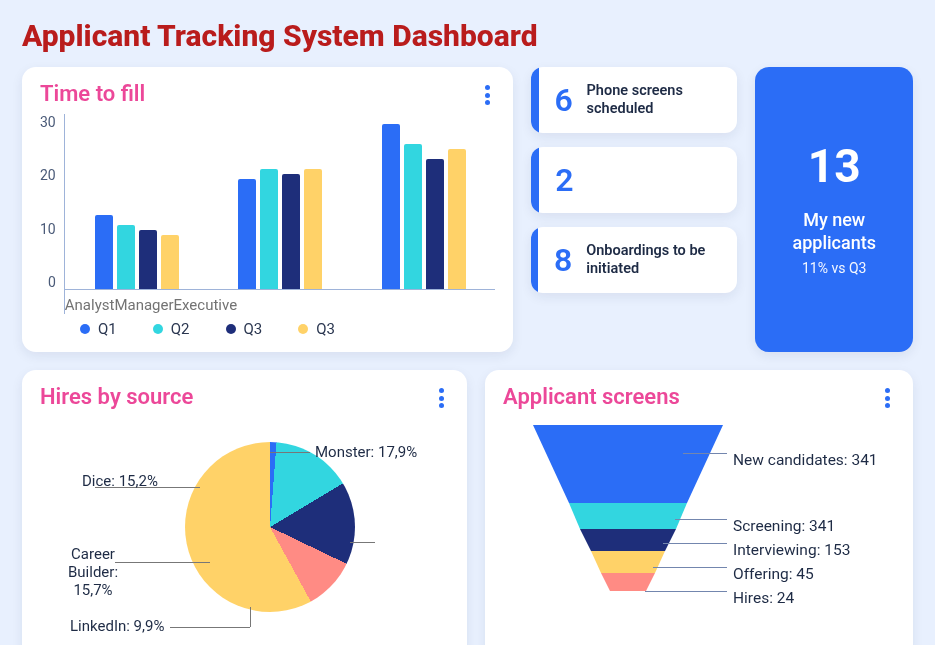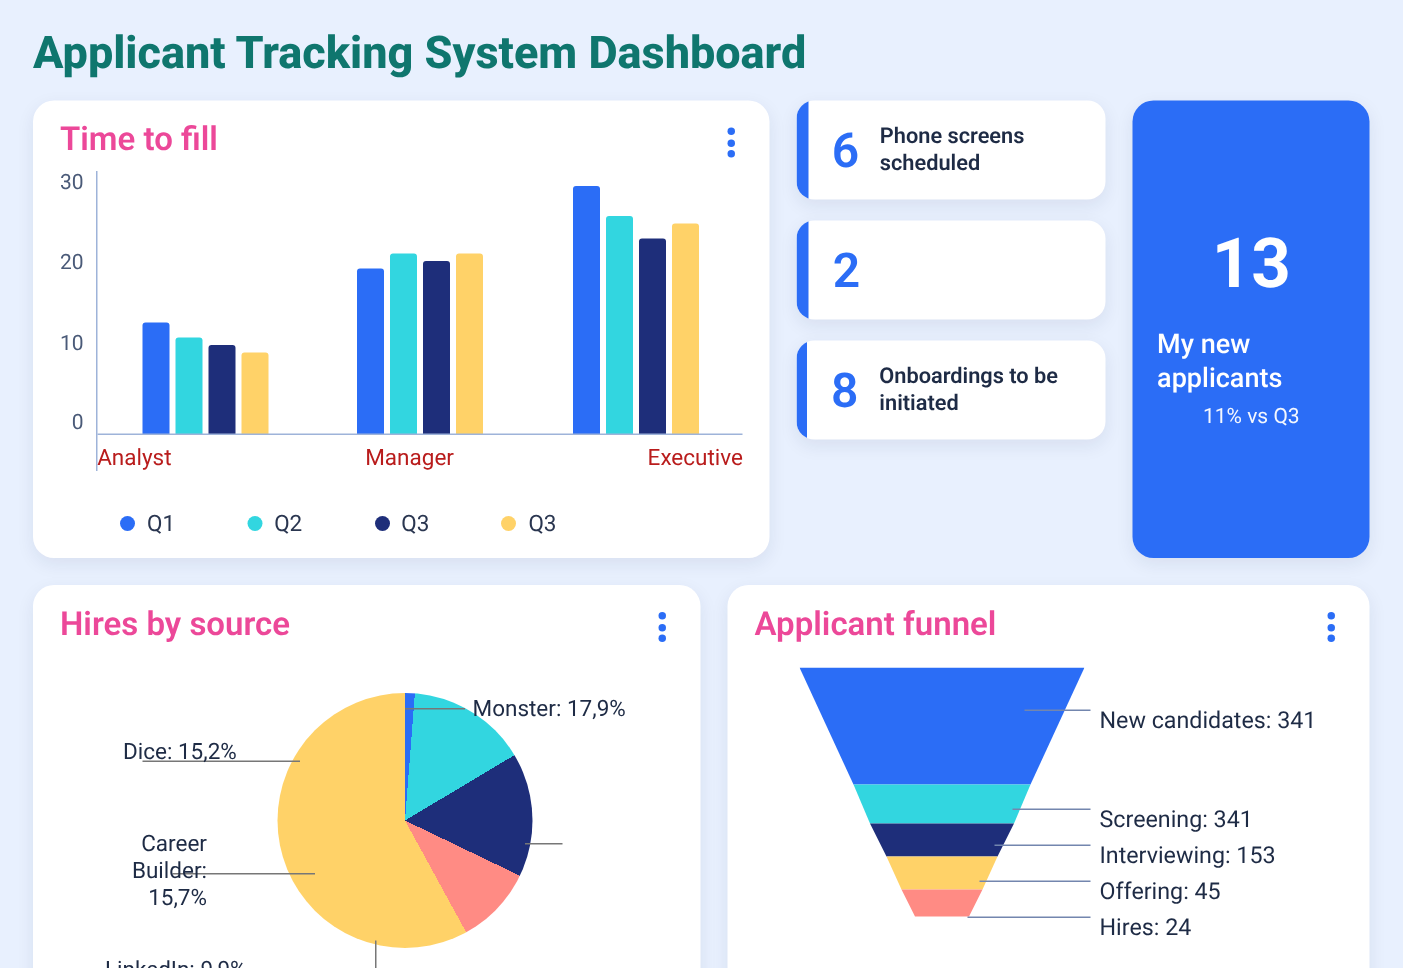--- a/index.html
+++ b/index.html
@@ -21,21 +21,21 @@
     background:var(--bg);
     font-family:-apple-system,BlinkMacSystemFont,"Segoe UI",Roboto,Helvetica,Arial,sans-serif;
     color:var(--ink);
     padding:18px 22px;
     width:935px;
   }
   h1{
     margin:0 0 14px 0;
     font-size:30px;
     font-weight:800;
-    color:#0f766e;
+    color:#b91c1c;
   }
   .row1{display:flex;gap:18px;align-items:stretch}
   .row2{display:flex;gap:18px;margin-top:18px;align-items:stretch}
   .card{
     background:var(--card);
     border-radius:var(--radius);
     box-shadow:var(--shadow);
     padding:14px 18px;
     position:relative;
   }
@@ -69,22 +69,22 @@
   .plot{
     flex:1;position:relative;
     border-left:1px solid #9eb3d9;
   }
   .plot::after{
     content:"";position:absolute;left:0;right:0;bottom:24px;height:1px;background:#9eb3d9;
   }
   .groups{position:absolute;left:0;right:0;bottom:24px;top:0;display:flex;justify-content:space-around}
   .group{display:flex;align-items:flex-end;gap:4px;height:100%}
   .bar{width:18px;border-radius:2px 2px 0 0}
-  .cat-labels{position:absolute;left:0;right:0;bottom:0;display:flex;justify-content:space-between;font-size:15px;color:#b91c1c}
-  .legend{display:flex;gap:48px;margin-top:26px;padding-left:40px;font-size:15px;color:#2a3650}
+  .cat-labels{position:absolute;left:0;right:0;bottom:0;display:flex;justify-content:flex-start;font-size:15px;color:#737373}
+  .legend{display:flex;gap:36px;margin-top:6px;padding-left:40px;font-size:15px;color:#2a3650}
   .legend-item{display:flex;align-items:center;gap:8px}
   .dot{width:10px;height:10px;border-radius:50%}
 
   
   .tasks{display:flex;flex-direction:column;gap:14px;width:210px}
   .pill{
     background:var(--card);
     border-radius:12px;
     box-shadow:var(--shadow);
     display:flex;align-items:center;
@@ -99,21 +99,21 @@
   .kpi{
     background:var(--blue);
     color:#fff;
     border-radius:var(--radius);
     box-shadow:var(--shadow);
     width:160px;
     display:flex;flex-direction:column;align-items:center;justify-content:center;
     padding:0 16px;
   }
   .kpi-num{font-size:46px;font-weight:700;line-height:1}
-  .kpi-label{font-size:18px;font-weight:500;text-align:left;margin-top:20px;line-height:1.25}
+  .kpi-label{font-size:18px;font-weight:500;text-align:center;margin-top:20px;line-height:1.25}
   .kpi-sub{font-size:14px;margin-top:6px;opacity:.95}
 
   
   .hbs{width:445px;min-height:280px}
   .pie-area{position:relative;height:230px}
   .pie{
     position:absolute;
     width:170px;height:170px;border-radius:50%;
     left:145px;top:25px;
   }
@@ -239,30 +239,30 @@
 
       <div class="lead" style="left:230px;top:35px;width:40px"></div>
       <div class="pie-label" style="left:275px;top:26px">Monster: 17,9%</div>
 
       <div class="lead" style="left:55px;top:70px;width:105px"></div>
       <div class="pie-label" style="left:42px;top:55px">Dice: 15,2%</div>
 
       <div class="lead" style="left:310px;top:125px;width:25px"></div>
 
       <div class="lead" style="left:75px;top:145px;width:95px"></div>
-      <div class="pie-label" style="left:8px;top:116px;width:90px;white-space:normal;text-align:right">Career Builder: 15,7%</div>
+      <div class="pie-label" style="left:8px;top:128px;width:90px;white-space:normal;text-align:center">Career Builder: 15,7%</div>
 
       <div class="leadv" style="left:210px;top:190px;height:20px"></div>
       <div class="lead" style="left:130px;top:210px;width:80px"></div>
       <div class="pie-label" style="left:30px;top:200px">LinkedIn: 9,9%</div>
     </div>
   </div>
 
   <div class="card fun">
-    <div class="card-title">Applicant funnel</div>
+    <div class="card-title">Applicant screens</div>
     <div class="menu-dots">
         <span></span>
         <span></span>
         <span></span>
       </div>
 
     <div class="funnel-area">
       <svg class="funnel-svg" id="funnel-svg" width="190" height="190">
           <polygon points="0,0 190,0 154,78 36,78" fill="#2b6df6"></polygon>
           <polygon points="36,78 154,78 143,104 47,104" fill="#32d6e0"></polygon>

